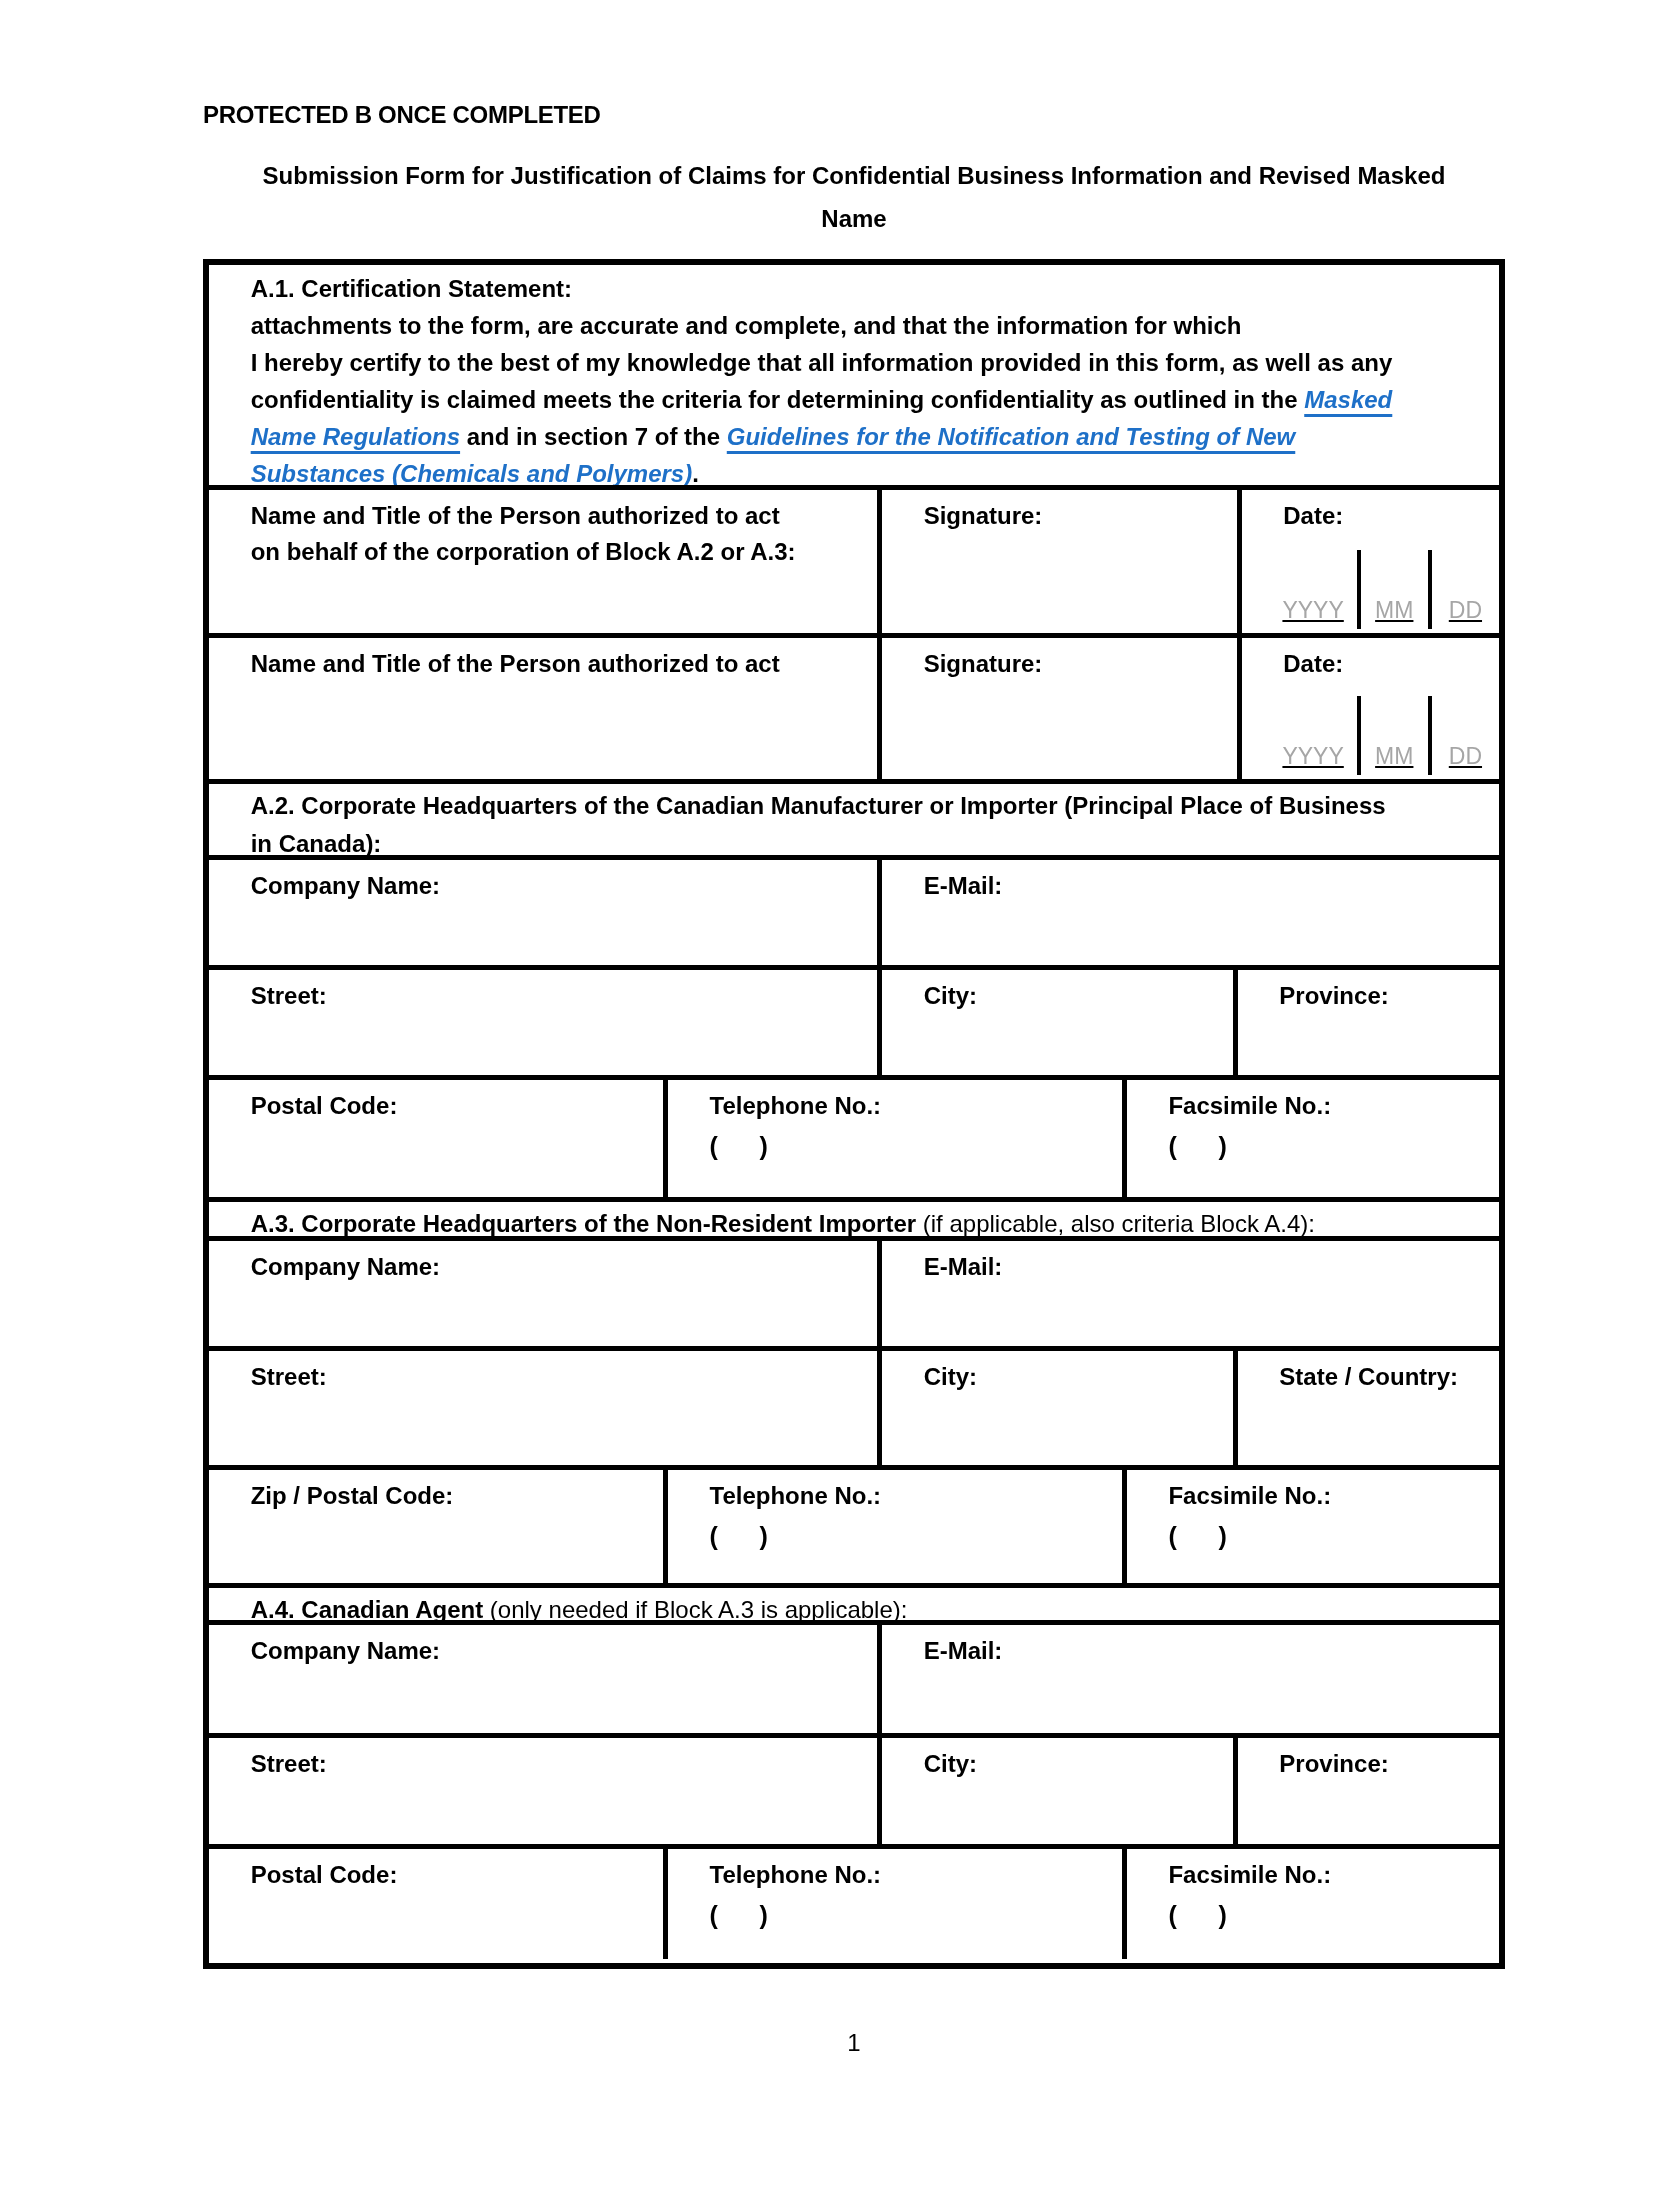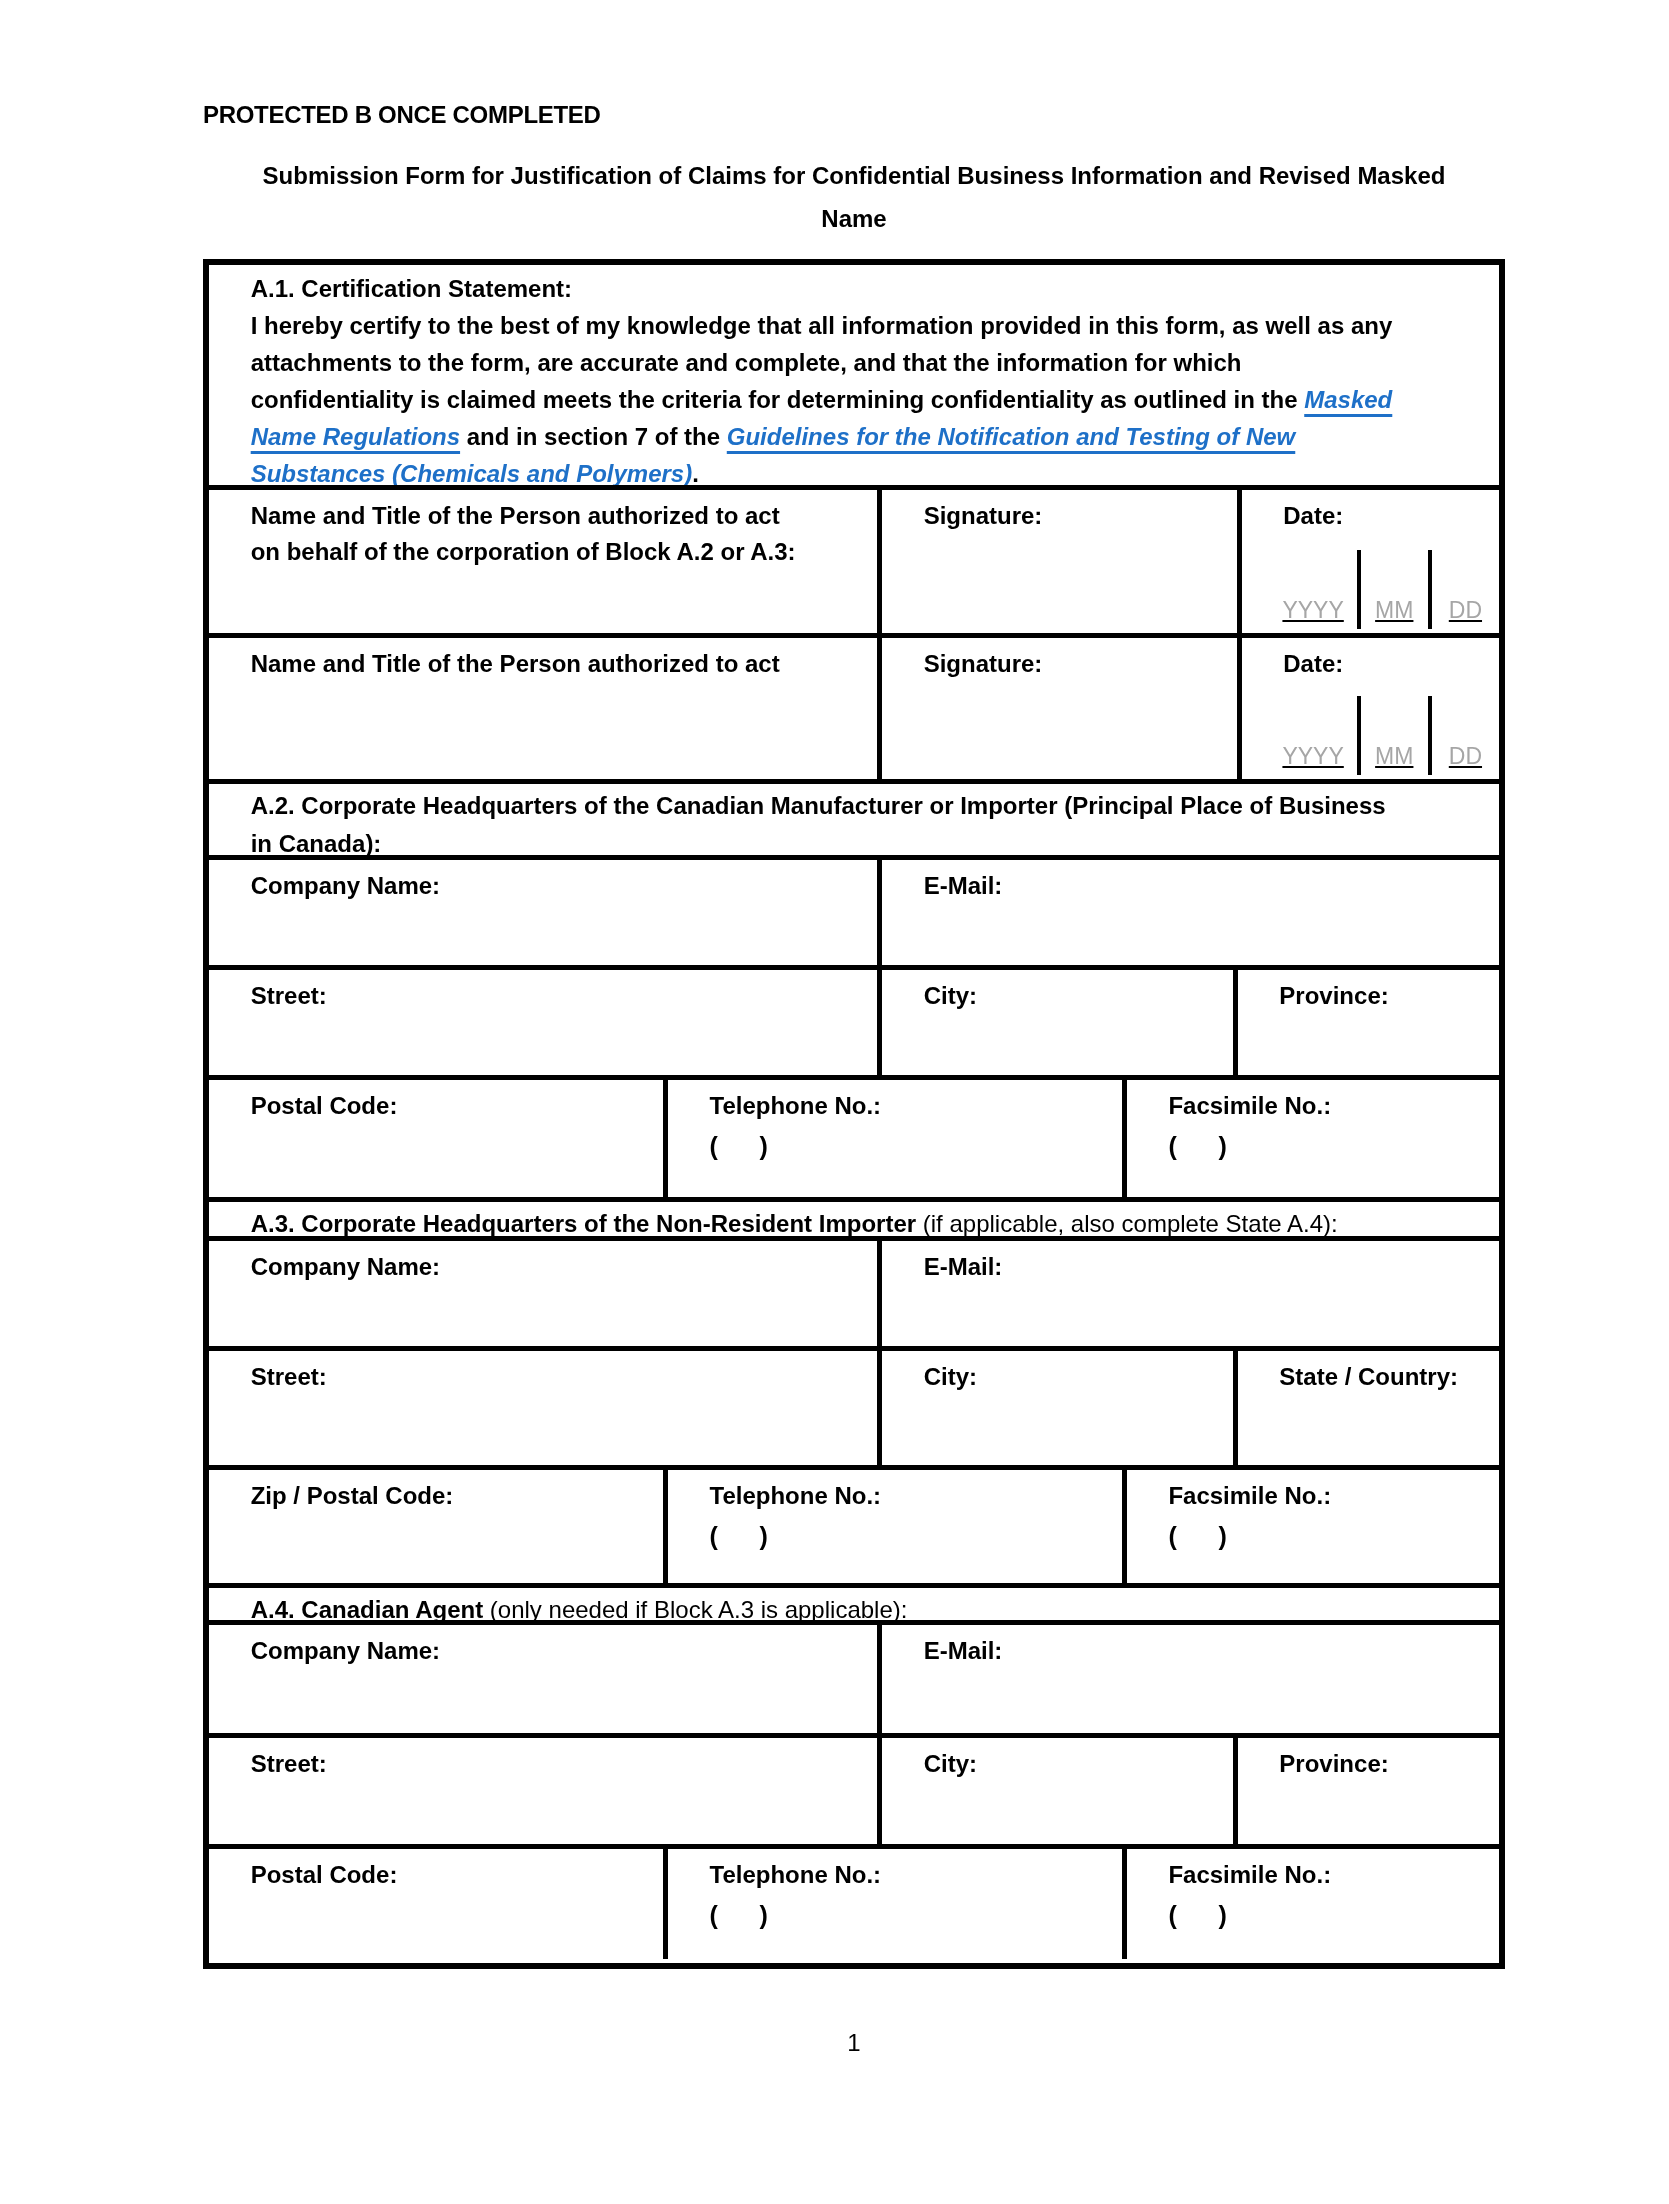--- a/index.html
+++ b/index.html
@@ -83,22 +83,22 @@
 <div class="doc-title">
   <div>Submission Form for Justification of Claims for Confidential Business Information and Revised Masked</div>
   <div>Name</div>
 </div>
 
 <div class="form-table">
 
   <div class="row h-a1">
     <div class="cell last w-full cert-cell">
       <div class="cert-heading">A.1. Certification Statement:</div>
+      <div class="cert-line"><span>attachments to the form, are accurate and complete, and that the information for which</span></div>
       <div class="cert-line"><span>I hereby certify to the best of my knowledge that all information provided in this form, as well as any</span></div>
-      <div class="cert-line"><span>attachments to the form, are accurate and complete, and that the information for which</span></div>
       <div class="cert-line"><span>confidentiality is claimed meets the criteria for determining confidentiality as outlined in the </span><span class="link">Masked</span></div>
       <div class="cert-line"><span class="link">Name Regulations</span><span> and in section 7 of the </span><span class="link">Guidelines for the Notification and Testing of New</span></div>
       <div class="cert-line"><span class="link">Substances (Chemicals and Polymers)</span><span>.</span></div>
     </div>
   </div>
 
   <div class="row h-sig1">
     <div class="cell w-half">
       <div class="label">Name and Title of the Person authorized to act</div>
       <div class="label">on behalf of the corporation of Block A.2 or A.3:</div>
@@ -182,21 +182,21 @@
       <span class="paren-line">(&nbsp;&nbsp;&nbsp;&nbsp;&nbsp;&nbsp;)</span>
     </div>
     <div class="cell last">
       <span class="label">Facsimile No.:</span>
       <span class="paren-line">(&nbsp;&nbsp;&nbsp;&nbsp;&nbsp;&nbsp;)</span>
     </div>
   </div>
 
   <div class="row h-head3">
     <div class="cell last w-full section-heading">
-      <span>A.3. Corporate Headquarters of the Non-Resident Importer </span><span class="regular">(if applicable, also complete State A.4):</span>
+      <span>A.3. Corporate Headquarters of the Non-Resident Importer </span><span class="regular">(if applicable, also criteria Block A.4):</span>
     </div>
   </div>
 
   <div class="row h-name3">
     <div class="cell w-half">
       <span class="label">Company Name:</span>
     </div>
     <div class="cell last w-half">
       <span class="label">E-Mail:</span>
     </div>

